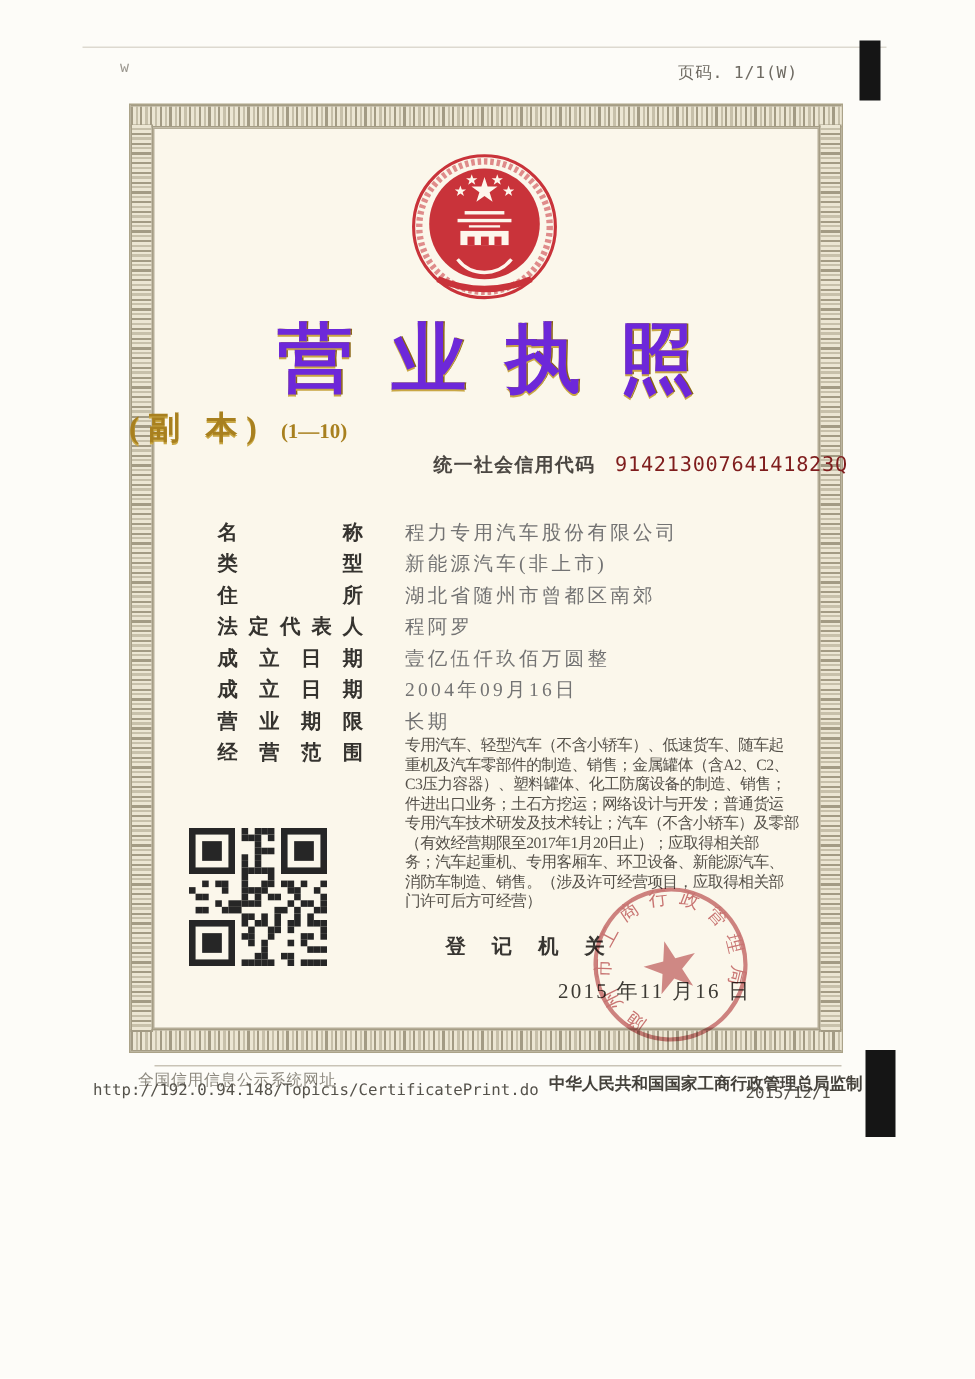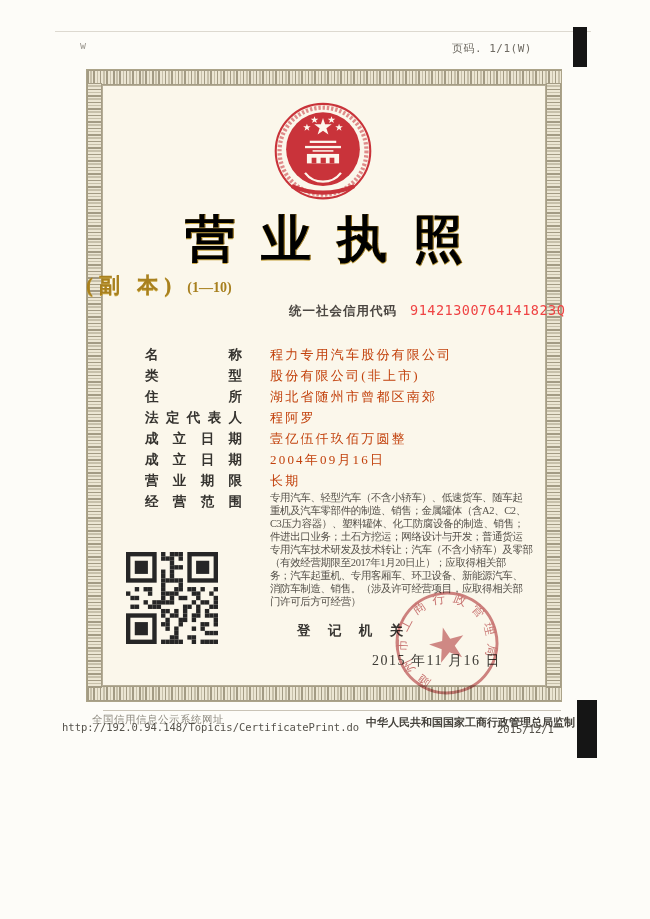--- a/index.html
+++ b/index.html
@@ -25,37 +25,37 @@
   .bd-v{top:13px;bottom:13px;width:13px;border-left:1px solid #a59d85;border-right:1px solid #a59d85;
         background:repeating-linear-gradient(0deg,#a39b84 0 1.5px,#ece6d3 1.5px 3.5px,#c7c0aa 3.5px 5px,#ece6d3 5px 6.5px);}
   .bd-top{top:0;} .bd-bot{bottom:0;} .bd-left{left:0;} .bd-right{right:0;}
   .frame-inner{position:absolute;inset:15px;border:1px solid #b5ad97;}
 
   
   .emblem{left:271px;top:101px;width:104px;height:104px;}
 
   
   .title{left:86px;top:206px;width:476px;text-align:center;font-family:Liberation Serif, serif;
-         font-weight:bold;font-size:50px;letter-spacing:26px;text-indent:26px;color:#000000;
+         font-weight:bold;font-size:50px;letter-spacing:26px;text-indent:26px;color:#6d28d9;
          text-shadow:0 1px 0 #c9a744,1px 0 0 #8a6512;}
   .subtitle-row{left:86px;top:271px;width:476px;display:flex;justify-content:flex-start;align-items:baseline;color:#a8801f;}
   .subtitle{font-size:21px;font-weight:bold;letter-spacing:6px;text-shadow:0 1px 0 #c9a744;}
   .copy-range{font-size:14px;font-weight:bold;margin-left:10px;}
 
   
   .credit-row{left:289px;top:301px;white-space:nowrap;}
   .credit-label{font-size:12.5px;font-weight:bold;color:#4b4742;letter-spacing:1px;text-align:center;}
-  .credit-code{font-size:13.5px;color:#ef4444;font-family:"DejaVu Sans Mono",monospace;margin-left:9px;letter-spacing:.5px;}
+  .credit-code{font-size:13.5px;color:#7f1d1d;font-family:"DejaVu Sans Mono",monospace;margin-left:9px;letter-spacing:.5px;}
 
   
   .fields{left:145px;top:344px;width:400px;}
   .frow{display:flex;align-items:flex-start;height:21px;}
   .flabel{display:inline-block;width:97px;margin-right:28px;font-size:13.5px;font-weight:bold;color:#35332f;
           text-align:justify;text-align-last:justify;line-height:21px;flex:none;}
-  .fvalue{font-size:13px;letter-spacing:2.2px;color:#c2410c;line-height:21px;white-space:nowrap;}
+  .fvalue{font-size:13px;letter-spacing:2.2px;color:#737373;line-height:21px;white-space:nowrap;}
   .frow-scope{height:auto;}
   .scope-lines{width:260px;}
   .scope-line{font-size:10.5px;line-height:13px;letter-spacing:-.4px;color:#55514a;white-space:nowrap;}
 
   
   .qr{left:126px;top:552px;width:92px;height:92px;}
   .registry{left:297px;top:622px;font-size:13.5px;font-weight:bold;letter-spacing:7px;color:#383632;}
   .issue-date{left:372px;top:652px;font-size:14px;color:#3c3a34;letter-spacing:1.5px;white-space:nowrap;}
   .seal{left:392px;top:588px;width:110px;height:110px;opacity:.82;mix-blend-mode:multiply;}
 
@@ -114,21 +114,21 @@
     <span class="credit-code">91421300764141823Q</span>
   </div>
 
   <div class="abs fields">
     <div class="frow">
       <span class="flabel">名称</span>
       <span class="fvalue">程力专用汽车股份有限公司</span>
     </div>
     <div class="frow">
       <span class="flabel">类型</span>
-      <span class="fvalue">股份有限公司(非上市)</span>
+      <span class="fvalue">新能源汽车(非上市)</span>
     </div>
     <div class="frow">
       <span class="flabel">住所</span>
       <span class="fvalue">湖北省随州市曾都区南郊</span>
     </div>
     <div class="frow">
       <span class="flabel">法定代表人</span>
       <span class="fvalue">程阿罗</span>
     </div>
     <div class="frow">

